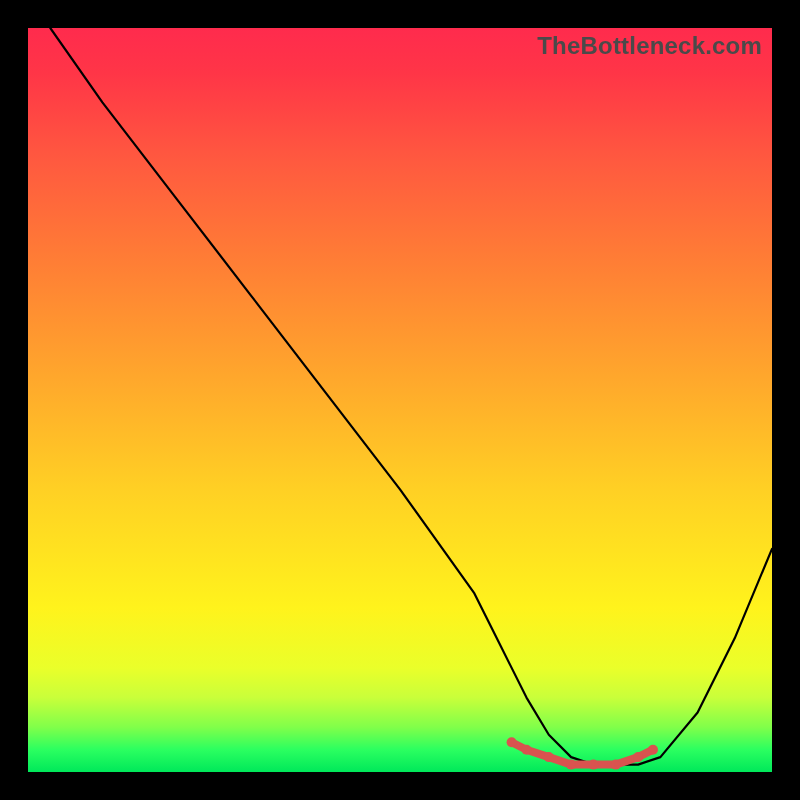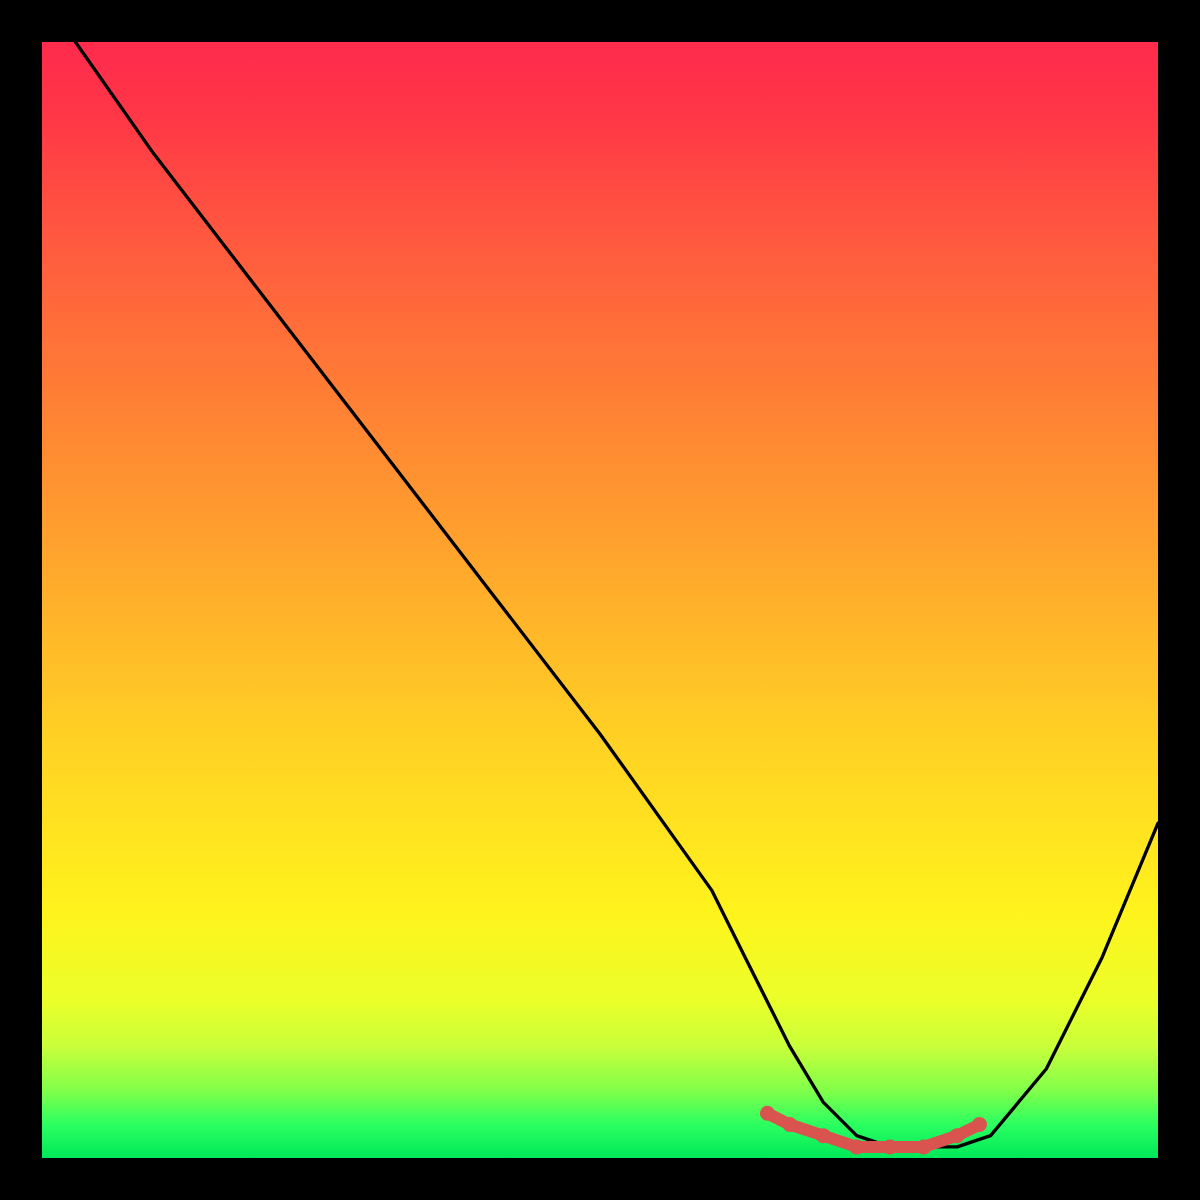--- a/index.html
+++ b/index.html
@@ -54,20 +54,21 @@
     top: 0;
     width: 744px;
     height: 744px;
   }
 </style>
 </head>
 <body>
 
 <div class="frame">
   <div class="plot-area">
+    <div class="watermark">TheBottleneck.com</div>
     <svg class="overlay" viewBox="0 0 744 744" preserveAspectRatio="none">
       <path id="curve-path" fill="none" stroke="#000000" stroke-width="2.2" stroke-linejoin="round" stroke-linecap="round" d="M22.3 0.0 L74.4 74.4 L148.8 171.1 L223.2 267.8 L297.6 364.6 L372.0 461.3 L446.4 565.4 L468.7 610.1 L498.5 669.6 L520.8 706.8 L543.1 729.1 L565.4 736.6 L587.8 736.6 L610.1 736.6 L632.4 729.1 L669.6 684.5 L706.8 610.1 L744.0 520.8"></path>
       <path id="highlight-path" fill="none" stroke="#d9534f" stroke-width="8" stroke-linecap="round" stroke-linejoin="round" d="M483.6 714.2 L498.5 721.7 L520.8 729.1 L543.1 736.6 L565.4 736.6 L587.8 736.6 L610.1 729.1 L625.0 721.7"></path>
       <g id="highlight-dots">
           <circle cx="483.6" cy="714.2" r="5" fill="#d9534f"></circle>
           <circle cx="498.5" cy="721.7" r="5" fill="#d9534f"></circle>
           <circle cx="520.8" cy="729.1" r="5" fill="#d9534f"></circle>
           <circle cx="543.1" cy="736.6" r="5" fill="#d9534f"></circle>
           <circle cx="565.4" cy="736.6" r="5" fill="#d9534f"></circle>
           <circle cx="587.8" cy="736.6" r="5" fill="#d9534f"></circle>

